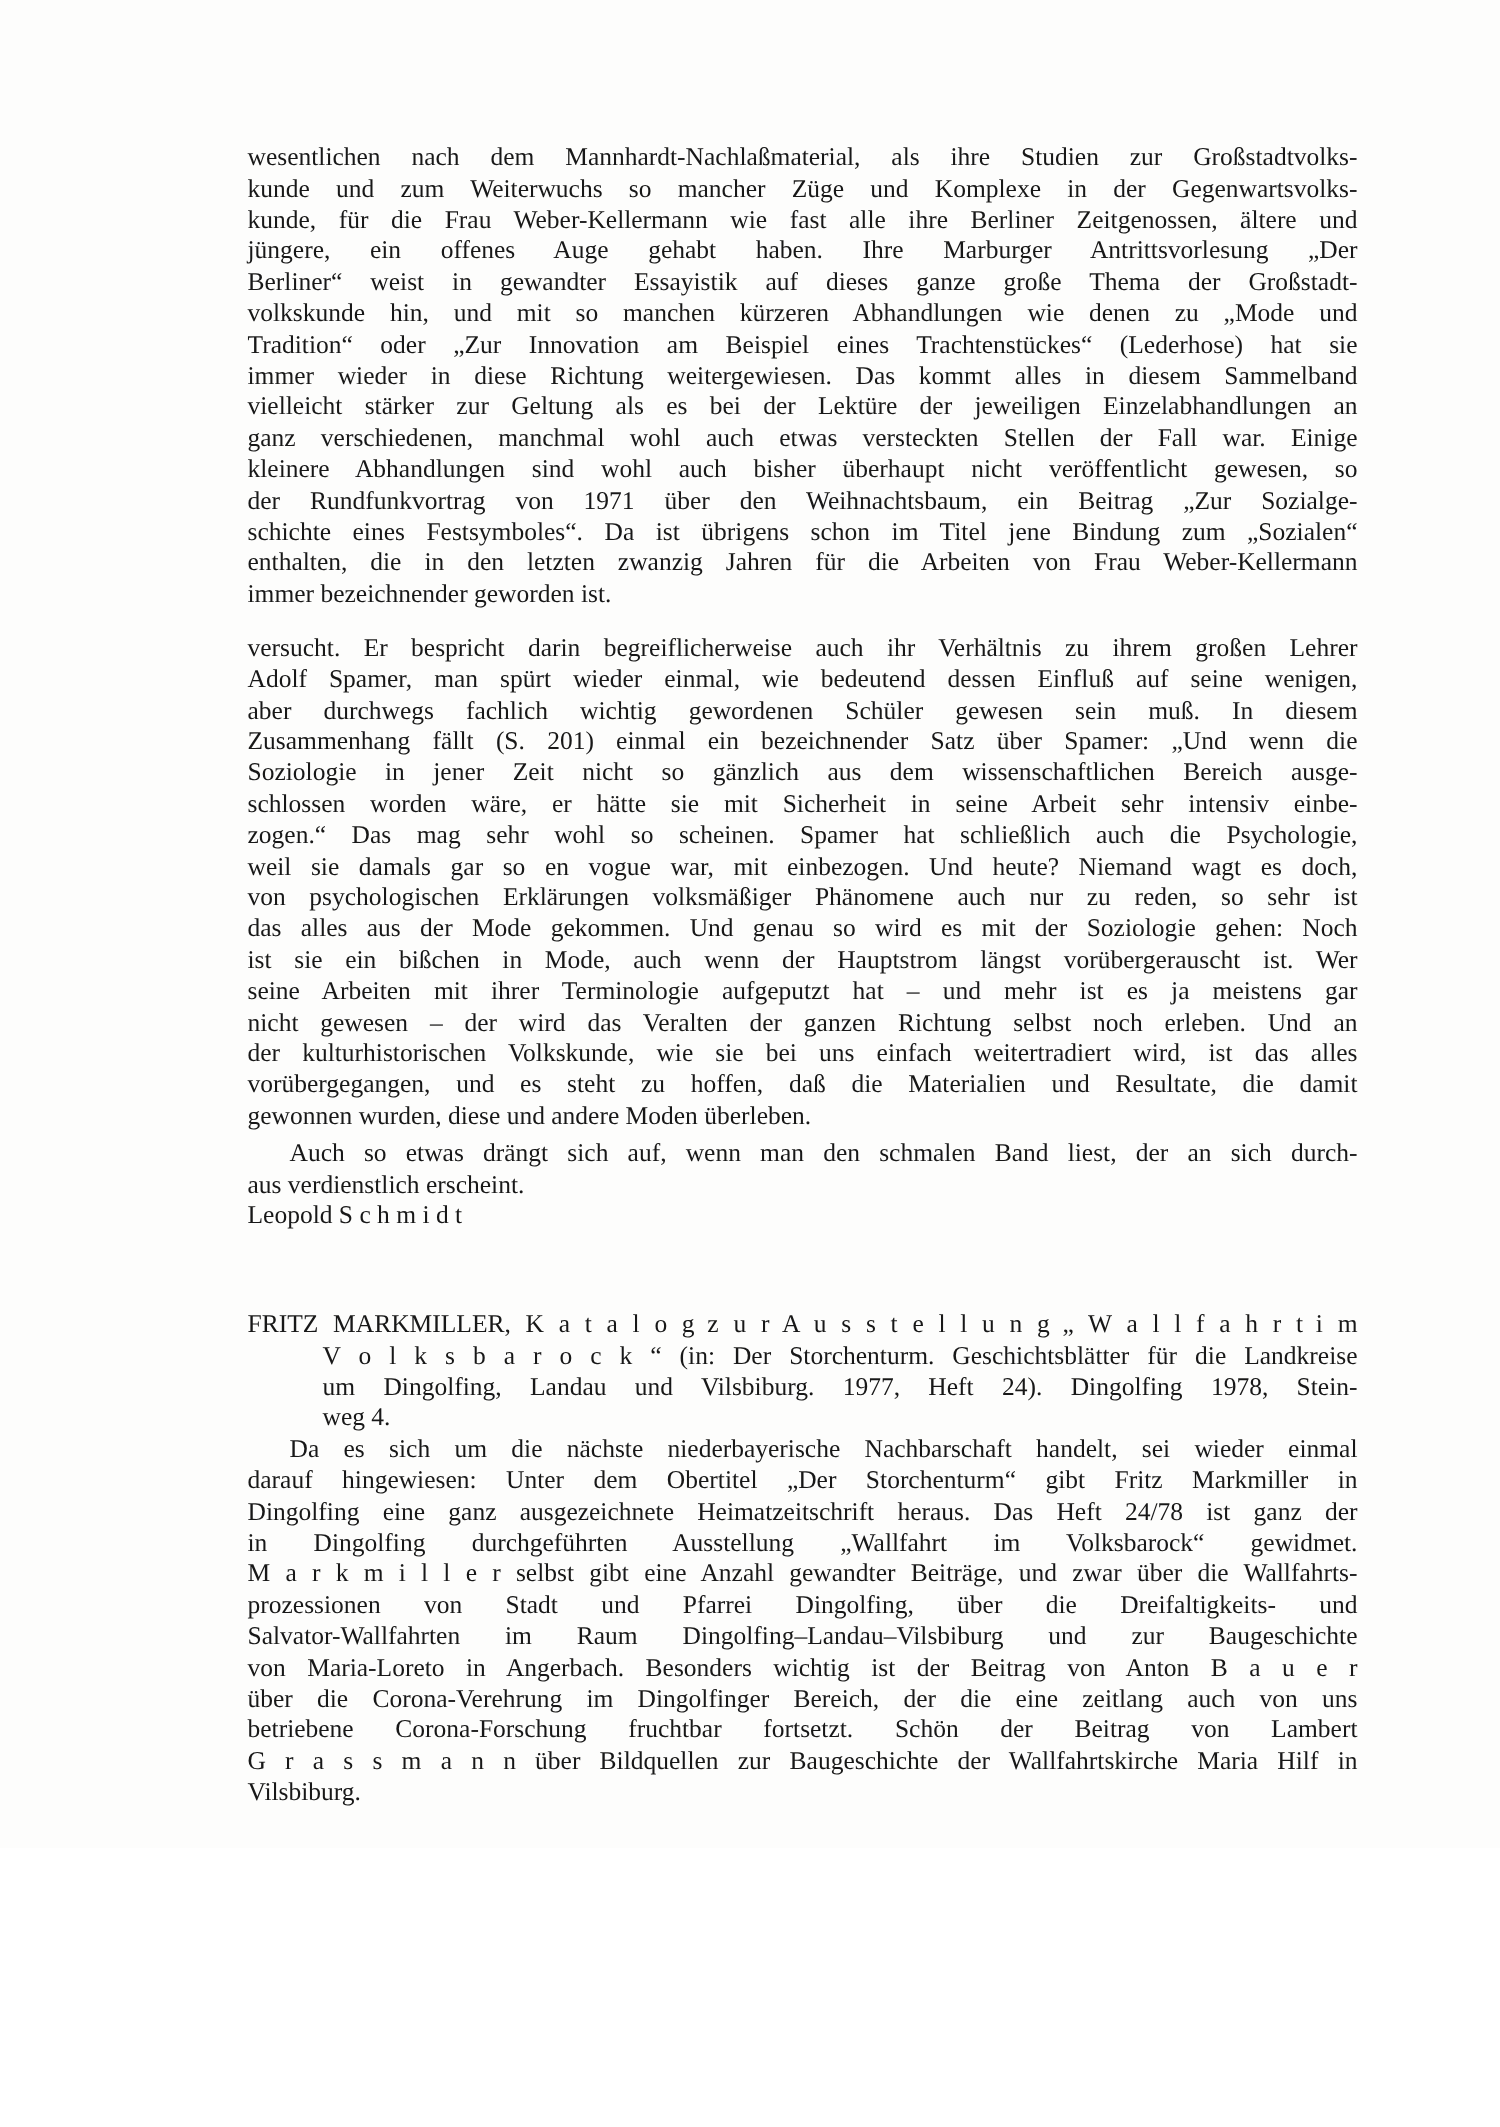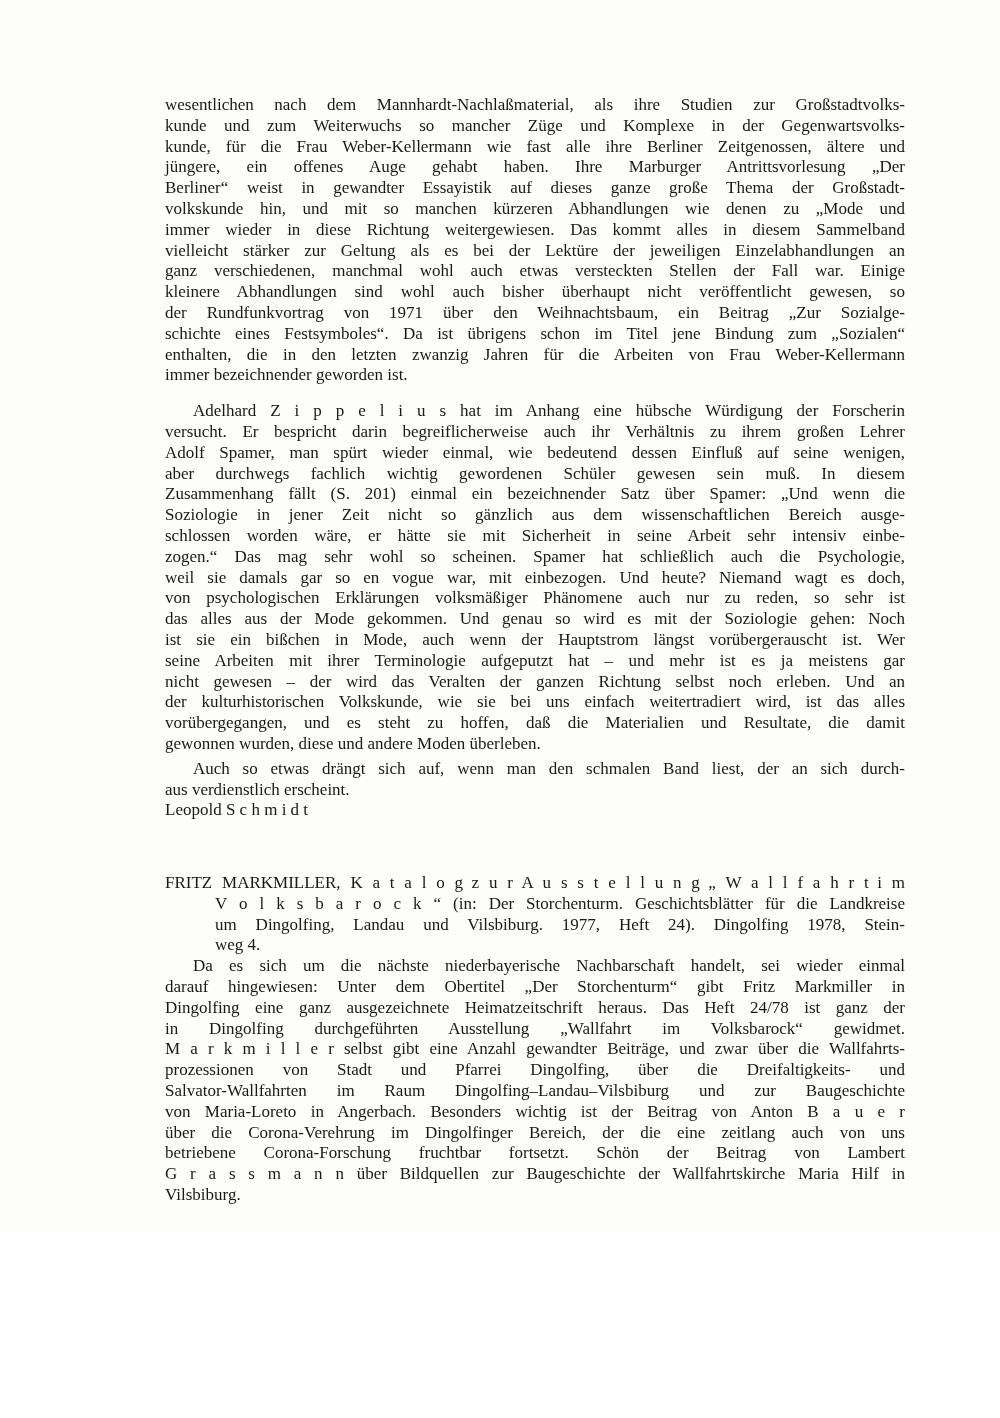--- a/index.html
+++ b/index.html
@@ -47,32 +47,32 @@
 <div class="page">
   <div class="textblock">
 
     <div>
       <div class="ln jl">wesentlichen nach dem Mannhardt-Nachlaßmaterial, als ihre Studien zur Großstadtvolks-</div>
       <div class="ln jl">kunde und zum Weiterwuchs so mancher Züge und Komplexe in der Gegenwartsvolks-</div>
       <div class="ln jl">kunde, für die Frau Weber-Kellermann wie fast alle ihre Berliner Zeitgenossen, ältere und</div>
       <div class="ln jl">jüngere, ein offenes Auge gehabt haben. Ihre Marburger Antrittsvorlesung „Der</div>
       <div class="ln jl">Berliner“ weist in gewandter Essayistik auf dieses ganze große Thema der Großstadt-</div>
       <div class="ln jl">volkskunde hin, und mit so manchen kürzeren Abhandlungen wie denen zu „Mode und</div>
+      <div class="ln jl">Tradition“ oder „Zur Innovation am Beispiel eines Trachtenstückes“ (Lederhose) hat sie</div>
       <div class="ln jl">immer wieder in diese Richtung weitergewiesen. Das kommt alles in diesem Sammelband</div>
       <div class="ln jl">vielleicht stärker zur Geltung als es bei der Lektüre der jeweiligen Einzelabhandlungen an</div>
       <div class="ln jl">ganz verschiedenen, manchmal wohl auch etwas versteckten Stellen der Fall war. Einige</div>
       <div class="ln jl">kleinere Abhandlungen sind wohl auch bisher überhaupt nicht veröffentlicht gewesen, so</div>
       <div class="ln jl">der Rundfunkvortrag von 1971 über den Weihnachtsbaum, ein Beitrag „Zur Sozialge-</div>
       <div class="ln jl">schichte eines Festsymboles“. Da ist übrigens schon im Titel jene Bindung zum „Sozialen“</div>
       <div class="ln jl">enthalten, die in den letzten zwanzig Jahren für die Arbeiten von Frau Weber-Kellermann</div>
       <div class="ln ll">immer bezeichnender geworden ist.</div>
     </div>
 
     <div class="p-gap">
-      <div class="ln jl ind">Adelhard Z i p p e l i u s hat im Anhang eine hübsche Würdigung der Forscherin</div>
       <div class="ln jl">versucht. Er bespricht darin begreiflicherweise auch ihr Verhältnis zu ihrem großen Lehrer</div>
       <div class="ln jl">Adolf Spamer, man spürt wieder einmal, wie bedeutend dessen Einfluß auf seine wenigen,</div>
       <div class="ln jl">aber durchwegs fachlich wichtig gewordenen Schüler gewesen sein muß. In diesem</div>
       <div class="ln jl">Zusammenhang fällt (S. 201) einmal ein bezeichnender Satz über Spamer: „Und wenn die</div>
       <div class="ln jl">Soziologie in jener Zeit nicht so gänzlich aus dem wissenschaftlichen Bereich ausge-</div>
       <div class="ln jl">schlossen worden wäre, er hätte sie mit Sicherheit in seine Arbeit sehr intensiv einbe-</div>
       <div class="ln jl">zogen.“ Das mag sehr wohl so scheinen. Spamer hat schließlich auch die Psychologie,</div>
       <div class="ln jl">weil sie damals gar so en vogue war, mit einbezogen. Und heute? Niemand wagt es doch,</div>
       <div class="ln jl">von psychologischen Erklärungen volksmäßiger Phänomene auch nur zu reden, so sehr ist</div>
       <div class="ln jl">das alles aus der Mode gekommen. Und genau so wird es mit der Soziologie gehen: Noch</div>

